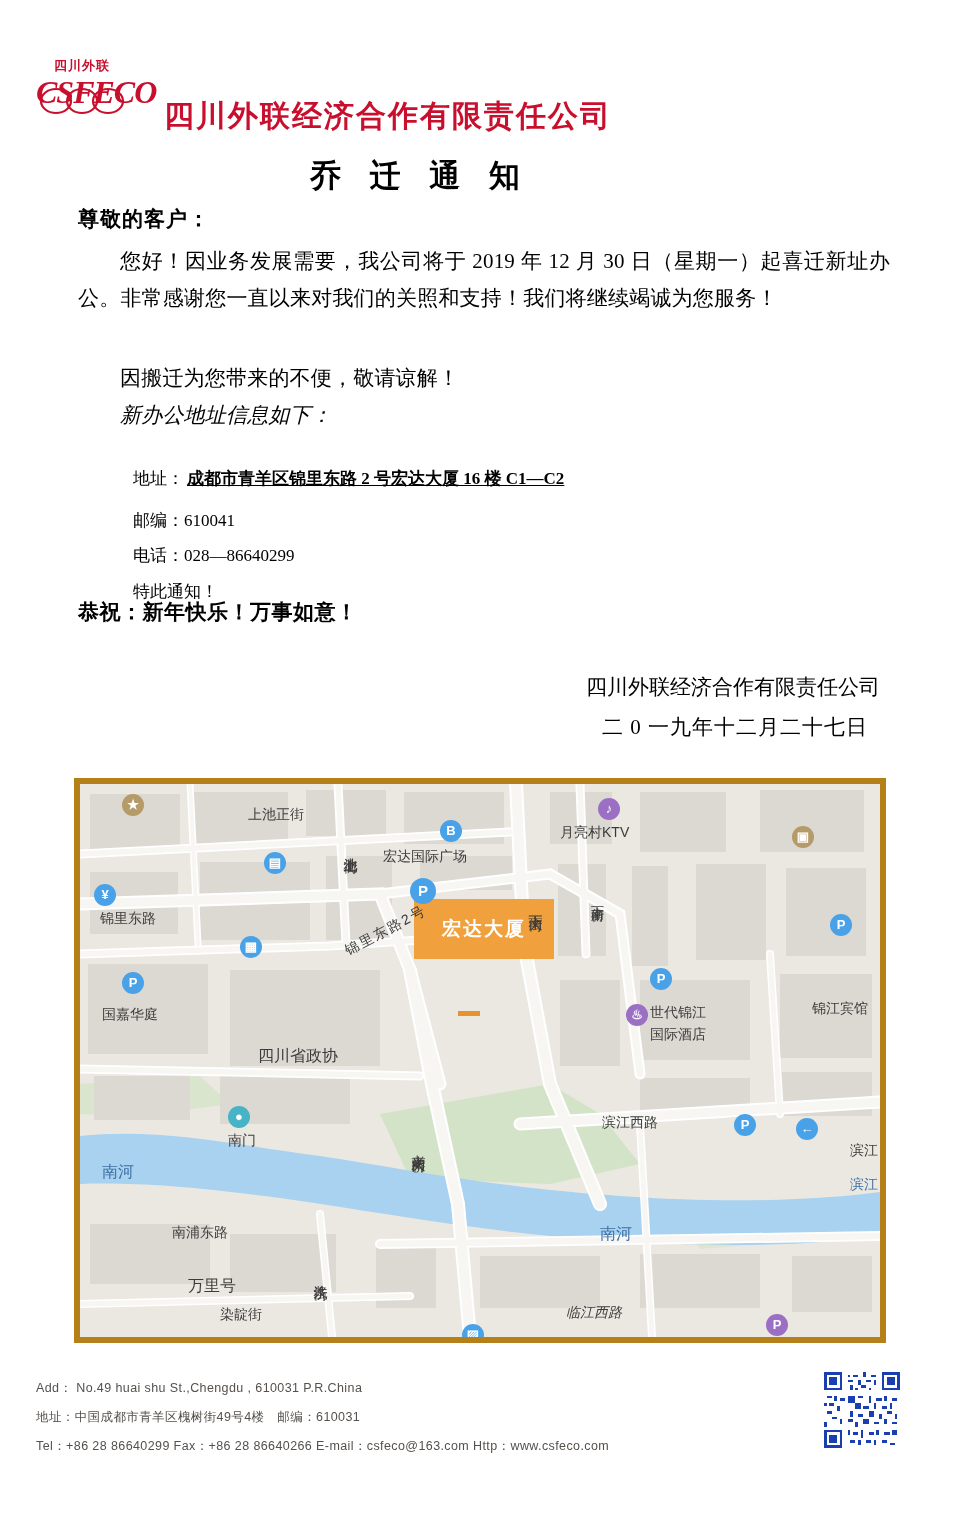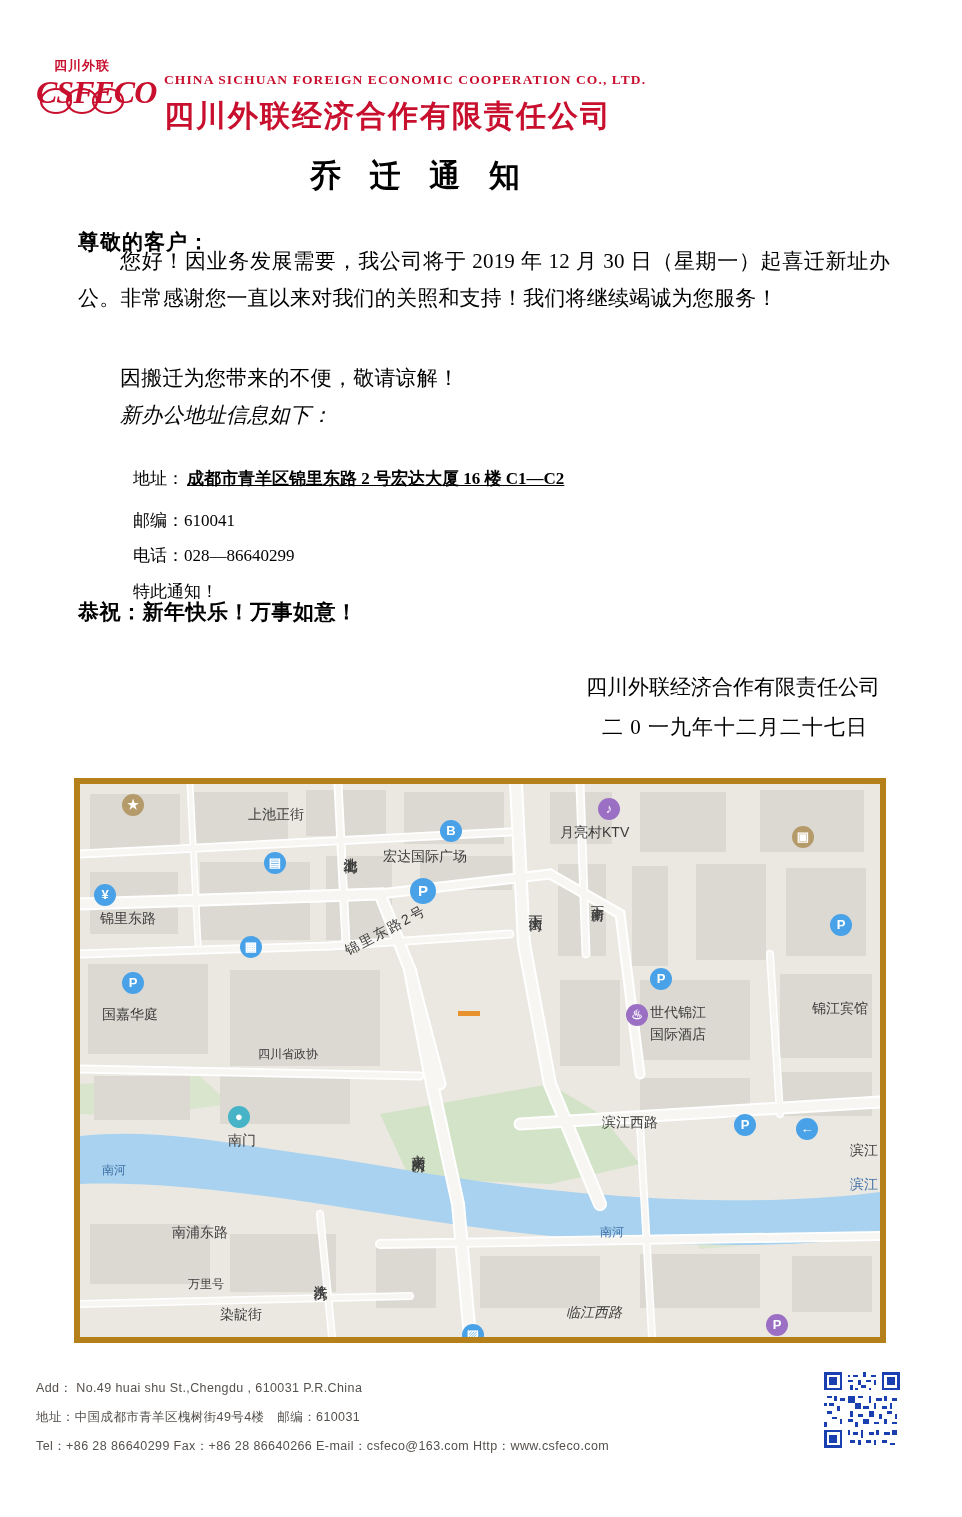--- a/index.html
+++ b/index.html
@@ -97,21 +97,20 @@
 
   
   .salutation {
     position: absolute;
     left: 78px;
     top: 205px;
     font-family: Liberation Mono, monospace;
     font-size: 21px;
     font-weight: bold;
     letter-spacing: 1px;
-    margin-top: 23px;
   }
   .para {
     position: absolute;
     left: 78px;
     width: 812px;
     font-size: 21px;
     line-height: 37px;
     text-align: justify;
     text-justify: inter-ideograph;
     letter-spacing: 0.2px;
@@ -189,21 +188,21 @@
 
   .map-label {
     position: absolute;
     font-family: "Liberation Sans", sans-serif;
     color: #3b3b3b;
     white-space: nowrap;
     pointer-events: none;
   }
   .lbl-sm { font-size: 13px; }
   .lbl-md { font-size: 14px; }
-  .lbl-lg { font-size: 12px; }
+  .lbl-lg { font-size: 16px; }
   .lbl-water { color: #3d6fa5; }
   .lbl-rot-v {
     writing-mode: vertical-rl;
     text-orientation: upright;
     letter-spacing: 1px;
   }
 
   .poi {
     position: absolute;
     width: 22px;
@@ -282,21 +281,20 @@
 <div class="letterhead">
   <div class="logo-mark">
     <div class="logo-cn">四川外联</div>
     <div class="logo-word">CSFECO</div>
     <svg class="logo-rings" viewBox="0 0 88 34">
       <ellipse cx="18" cy="17" rx="15" ry="12" fill="none" stroke="#c8102e" stroke-width="2.2"></ellipse>
       <ellipse cx="44" cy="17" rx="15" ry="12" fill="none" stroke="#c8102e" stroke-width="2.2"></ellipse>
       <ellipse cx="70" cy="17" rx="15" ry="12" fill="none" stroke="#c8102e" stroke-width="2.2"></ellipse>
     </svg>
   </div>
-  <div class="head-en">CHINA  SICHUAN  FOREIGN  ECONOMIC  COOPERATION  CO., LTD.</div>
   <div class="head-cn">四川外联经济合作有限责任公司</div>
 </div>
 
 <div class="doc-title">乔 迁 通 知</div>
 
 <div class="salutation">尊敬的客户：</div>
 
 <div class="para indent p1">您好！因业务发展需要，我公司将于 2019 年 12 月 30 日（星期一）起喜迁新址办公。非常感谢您一直以来对我们的关照和支持！我们将继续竭诚为您服务！</div>
 <div class="para indent p2">因搬迁为您带来的不便，敬请谅解！</div>
 <div class="para indent p3">新办公地址信息如下：</div>
@@ -396,20 +394,21 @@
         <path d="M300 460 L800 452" stroke-width="6.5"></path>
         <path d="M240 430 L252 553" stroke-width="5"></path>
         <path d="M560 340 L572 553" stroke-width="5"></path>
         <path d="M690 170 L700 330" stroke-width="5"></path>
         <path d="M0 520 L330 512" stroke-width="5"></path>
       </g>
 
       <rect x="378" y="227" width="22" height="5" fill="#e8922e"></rect>
     </svg>
 
+    <div class="hd-building">宏达大厦</div>
     <div class="map-pin">P</div>
 
     <div class="map-label lbl-md" style="left:168px; top:22px;">上池正街</div>
     <div class="map-label lbl-md" style="left:303px; top:64px;">宏达国际广场</div>
     <div class="map-label lbl-md" style="left:480px; top:40px;">月亮村KTV</div>
     <div class="map-label lbl-md lbl-rot-v" style="left:262px; top:62px;">上池北街</div>
     <div class="map-label lbl-md" style="left:20px; top:126px;">锦里东路</div>
     <div class="map-label lbl-md lbl-rot-v" style="left:447px; top:120px;">下南大街</div>
     <div class="map-label lbl-sm lbl-rot-v" style="left:508px; top:112px;">下南新街</div>
     <div class="map-label lbl-md" style="left:262px; top:160px; transform:rotate(-28deg); transform-origin:left top; letter-spacing:2px;">锦里东路2号</div>

